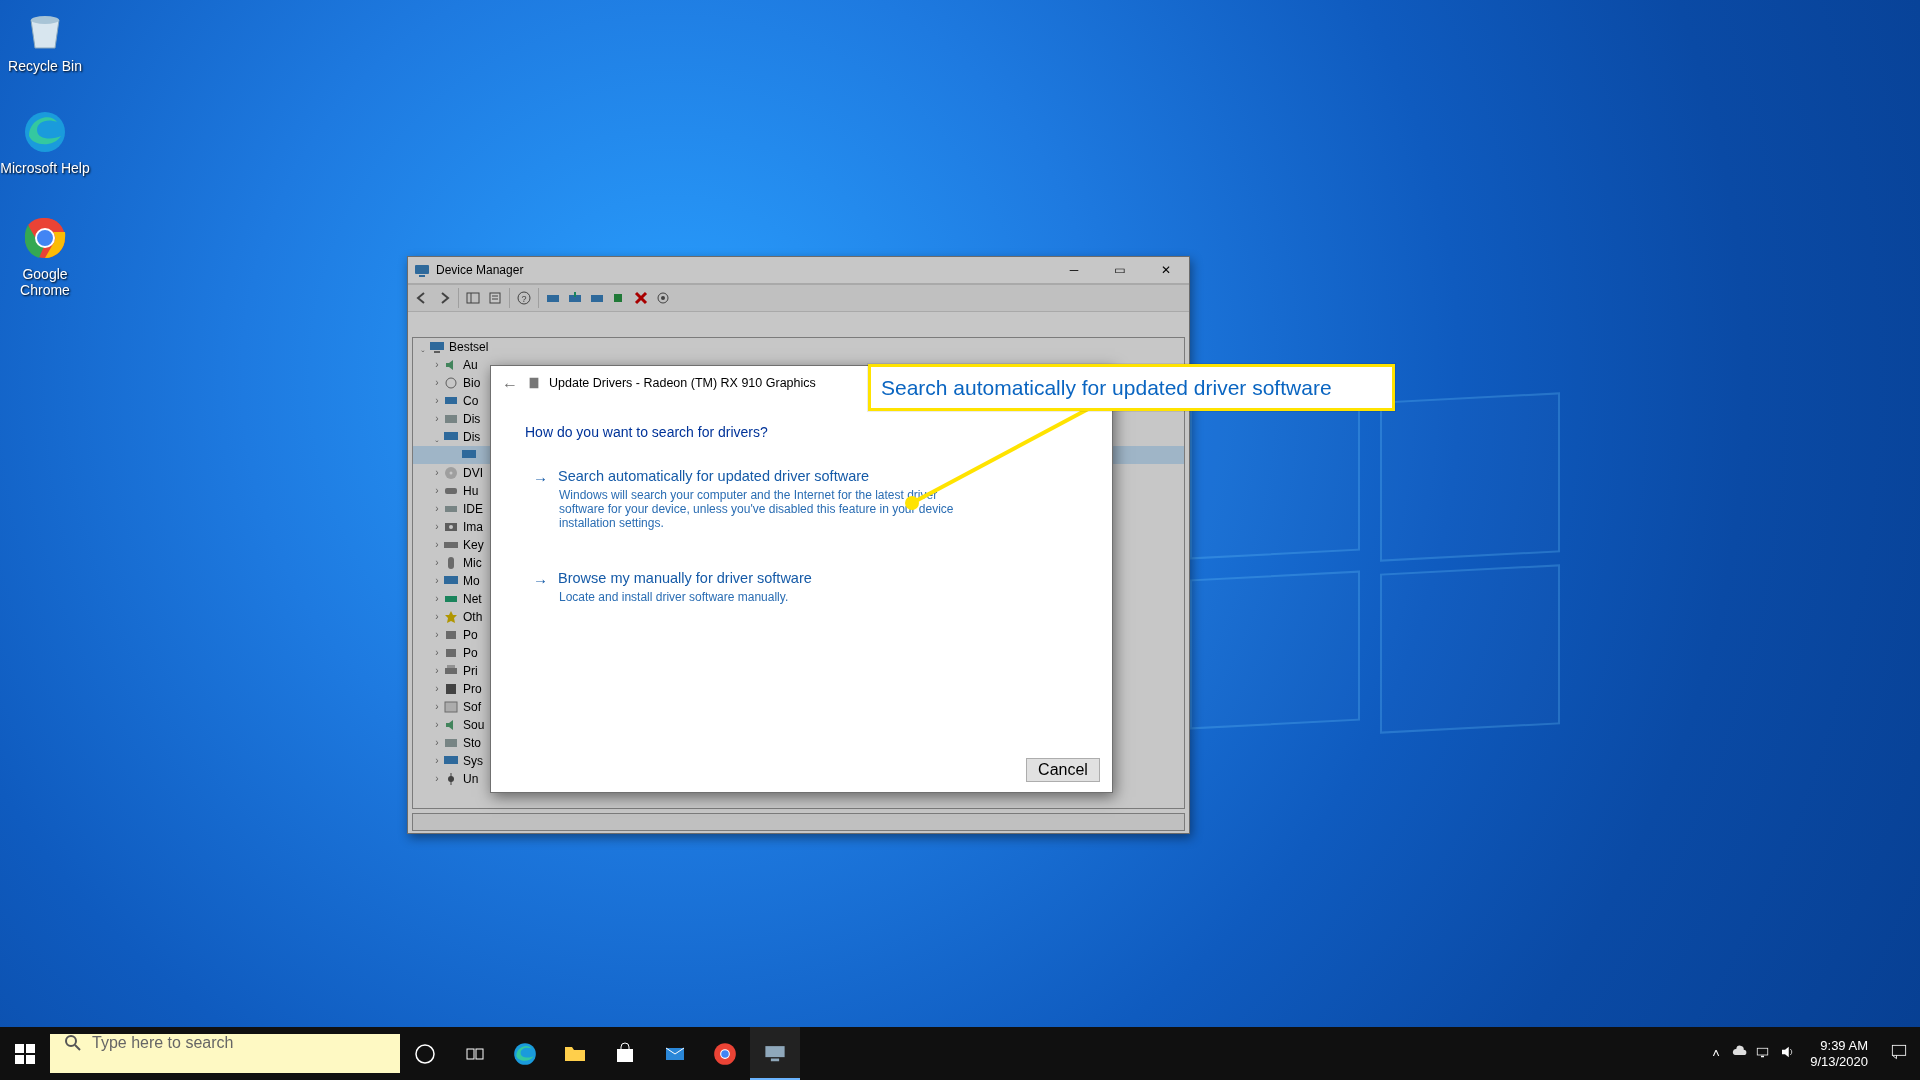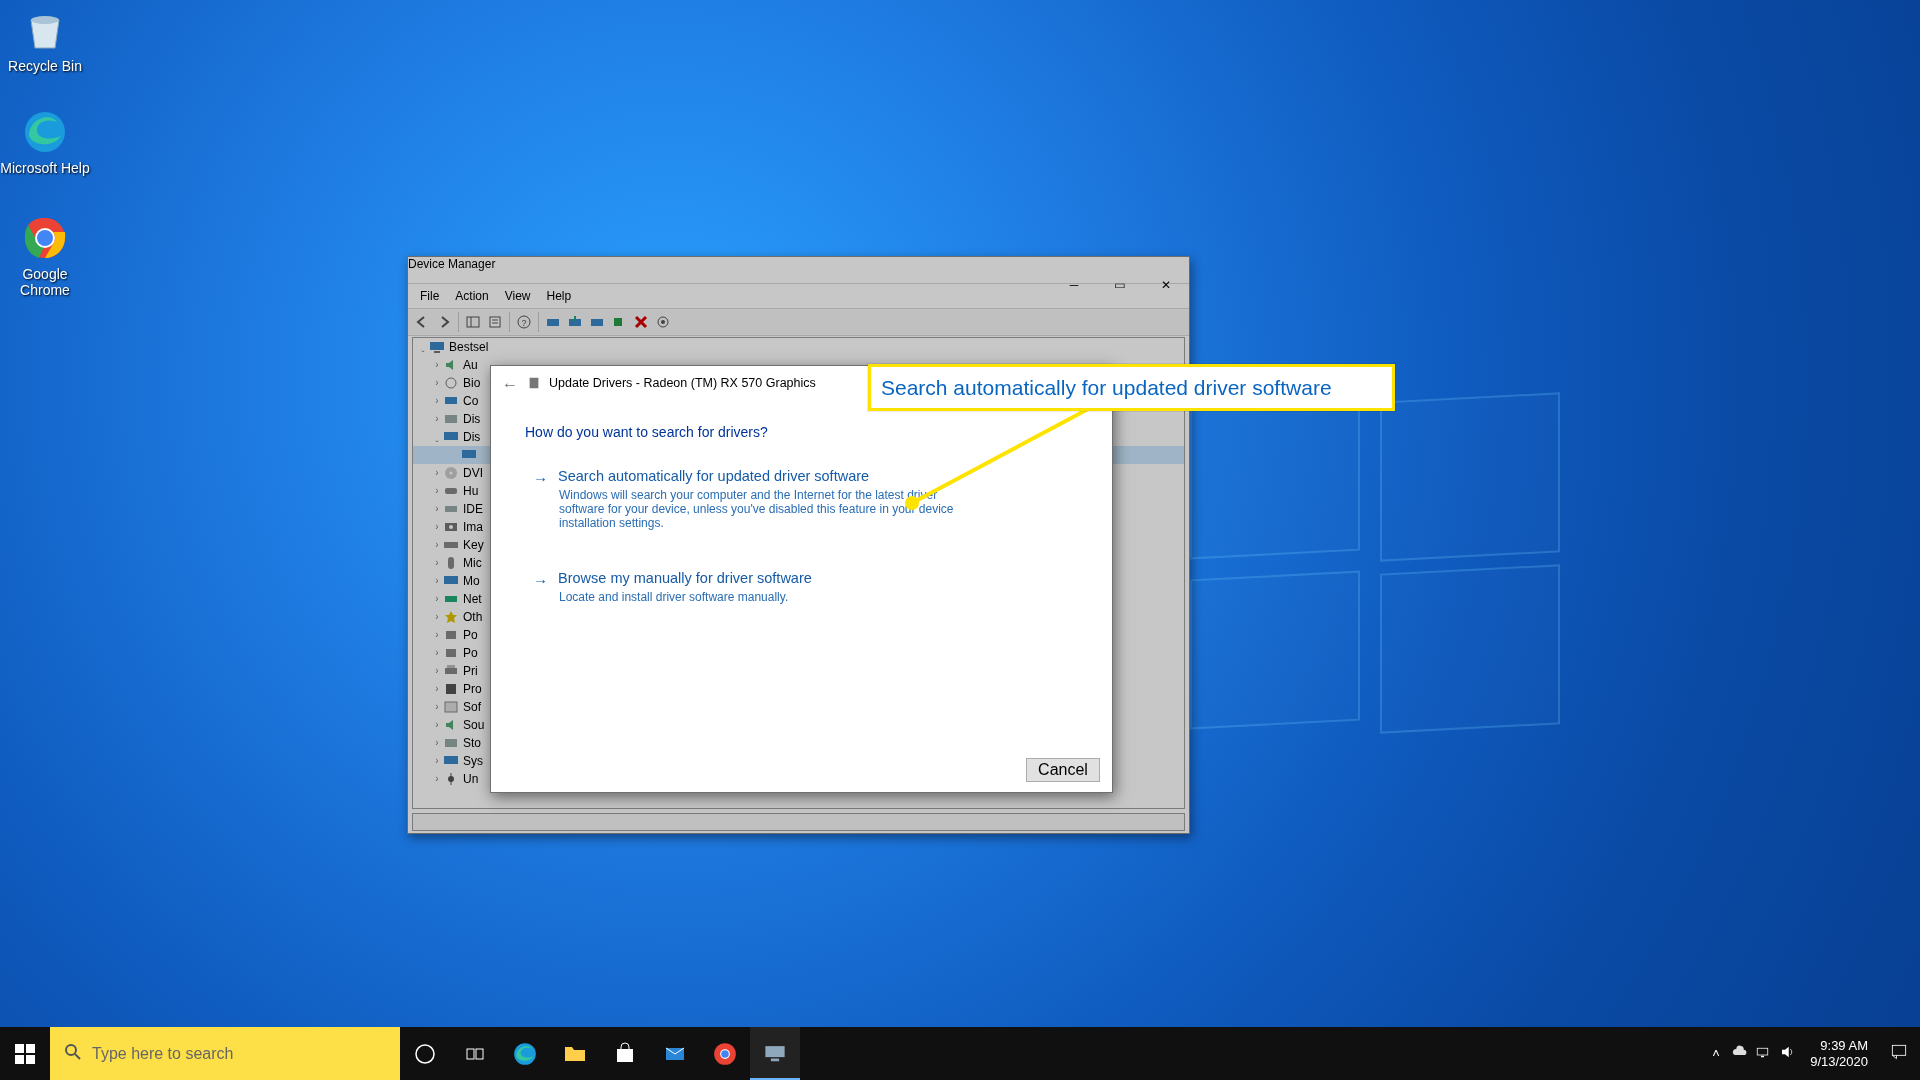--- a/index.html
+++ b/index.html
@@ -58,21 +58,21 @@
   #dm-overlay {
     position: absolute;
     inset: 0;
     background: rgba(0,0,0,0.22);
     pointer-events: none;
   }
   .titlebar {
     height: 27px;
     background:#fff;
     border-bottom: 1px solid #d9d9d9;
-    display:flex; align-items:flex-start;flex-direction:column;
+    display:flex; align-items:center;
   }
   .titlebar .app-ico { width:16px; height:16px; margin: 0 6px; }
   .titlebar .title { font-size: 12px; color:#000; }
   .titlebar .win-ctrls { margin-left:auto; display:flex; }
   .titlebar .win-ctrls div {
     width:46px; height:27px; display:flex; align-items:center; justify-content:center;
     font-size:12px; color:#000;
   }
   .menubar {
     height: 24px; display:flex; align-items:center; gap:4px; padding: 0 6px;
@@ -183,23 +183,23 @@
     background:#101010;
     display:flex;
     align-items:center;
   }
   #start-btn {
     width:50px; height:53px;
     display:flex; align-items:center; justify-content:center;
   }
   #search-box {
     flex: 0 0 350px;
-    height:53px;
-    background:#fde047;
-    display:flex; align-items:center; gap:10px;
+    height:39px;
+    background:#fef9c3;
+    display:flex; gap:10px;
     padding-left:14px;
   }
   #search-box .mag { color:#555; }
   #search-box .txt { color:#666; font-size:16px; }
   .task-btn {
     width:50px; height:53px;
     display:flex; align-items:center; justify-content:center;
   }
   .task-btn.active { border-bottom:2px solid #6bb5ff; background:rgba(255,255,255,0.08);}
   #tray {
@@ -259,26 +259,20 @@
         <rect x="5" y="13" width="6" height="2" fill="#3c87c7"></rect>
       </svg>
       <span class="title">Device Manager</span>
       <div class="win-ctrls">
         <div>─</div>
         <div>▭</div>
         <div>✕</div>
       </div>
     </div>
 
-    <div class="menubar">
-      <span>File</span>
-      <span>Action</span>
-      <span>View</span>
-      <span>Help</span>
-    </div>
 
     <div class="toolbar">
       <div class="tb-btn">
           <svg width="14" height="14">
             <path d="M9 2L3 7l6 5" stroke="#555" fill="none" stroke-width="2"></path>
           </svg>
         </div>
       <div class="tb-btn">
           <svg width="14" height="14">
             <path d="M5 2l6 5-6 5" stroke="#555" fill="none" stroke-width="2"></path>
@@ -528,21 +522,21 @@
 
     <div id="dm-overlay"></div>
   </div>
 
   <div id="upd-dialog">
     <div class="hdr">
       <span class="back-arrow">←</span>
       <svg width="14" height="14" viewBox="0 0 16 16">
           <rect x="3" y="2" width="10" height="12" fill="#777"></rect>
         </svg>
-      <span class="title">Update Drivers - Radeon (TM) RX 570 Graphics</span>
+      <span class="title">Update Drivers - Radeon (TM) RX 910 Graphics</span>
       <span class="chev">⌄</span>
     </div>
 
     <div class="question">How do you want to search for drivers?</div>
 
     <div class="option">
       <div class="opt-head">
         <span class="opt-arrow">→</span>
         <span>Search automatically for updated driver software</span>
       </div>

